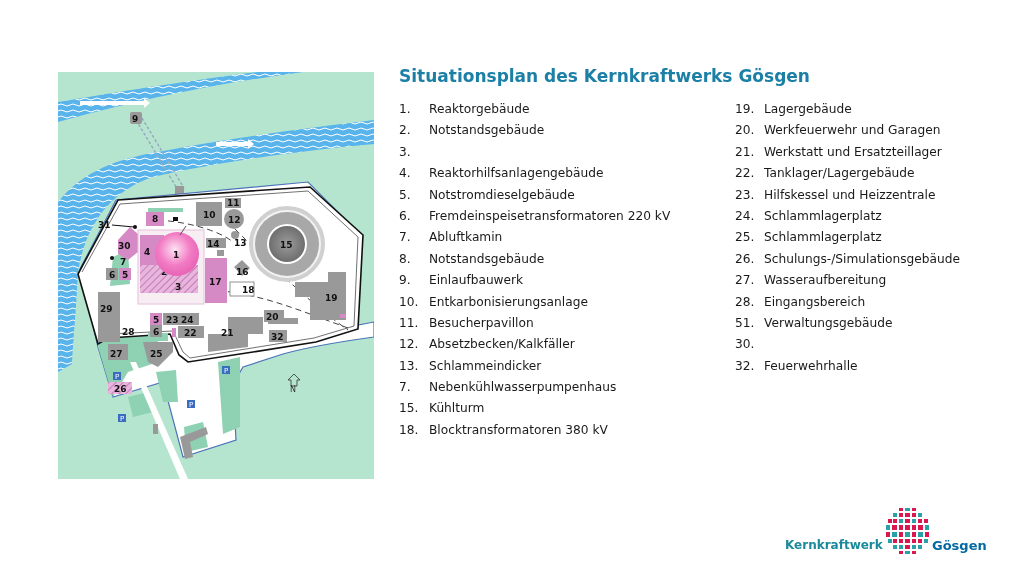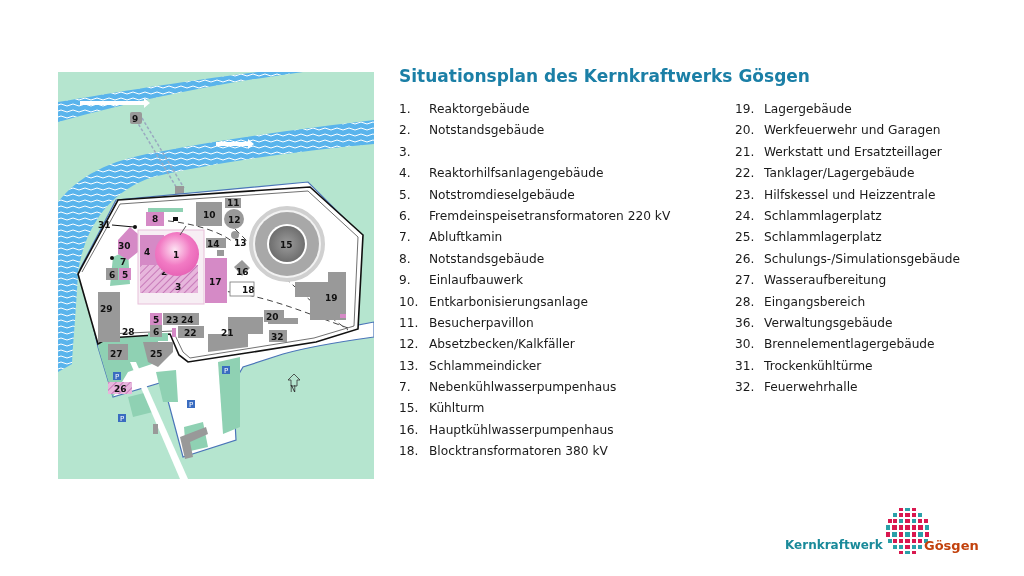--- a/index.html
+++ b/index.html
@@ -9,21 +9,21 @@
   .title { position:absolute; left:399px; top:66px; font-size:19.5px; font-weight:bold; color:#1b7fa6; letter-spacing:0; white-space:nowrap; font-family:"DejaVu Sans",sans-serif; font-size:17px; }
   .legend { position:absolute; top:99px; list-style:none; margin:0; padding:0; font-family:"DejaVu Sans",sans-serif; font-size:12.2px; color:#1a1a1a; }
   .legend li { height:21.4px; line-height:21.4px; white-space:nowrap; display:flex; }
   .legend .num { width:30px; display:inline-block; }
   .legend.col1 { left:399px; }
   .legend.col1 .num { width:30px; }
   .legend.col2 { left:709px;margin-left:26px; }
   .legend.col2 .num { width:29px; }
   .logo { position:absolute; left:785px; top:505px; width:210px; height:60px; }
   .logo .w1 { position:absolute; left:0; top:33px; font-size:12px; font-weight:bold; color:#1a8a9a; font-family:"DejaVu Sans",sans-serif; }
-  .logo .w2 { position:absolute; left:139px; top:33px; font-size:13px; font-weight:bold; color:#c2410c; font-family:"DejaVu Sans",sans-serif; }
+  .logo .w2 { position:absolute; left:147px; top:33px; font-size:13px; font-weight:bold; color:#0369a1; font-family:"DejaVu Sans",sans-serif; }
   .logo .mark { position:absolute; left:98px; top:2px; width:50px; height:50px; }
   .lbl { font-family:"DejaVu Sans",sans-serif; font-size:9px; font-weight:bold; fill:#111; }
 </style>
 </head>
 <body>
 
 <div class="map">
   <svg width="316" height="407" viewBox="0 0 316 407" xmlns="http://www.w3.org/2000/svg">
     <defs>
       <pattern id="waves" width="12" height="6" patternUnits="userSpaceOnUse">
@@ -249,24 +249,20 @@
     </li>
   <li>
       <span class="num">7.</span>
       <span>Nebenkühlwasserpumpenhaus</span>
     </li>
   <li>
       <span class="num">15.</span>
       <span>Kühlturm</span>
     </li>
   <li>
-      <span class="num">16.</span>
-      <span>Hauptkühlwasserpumpenhaus</span>
-    </li>
-  <li>
       <span class="num">18.</span>
       <span>Blocktransformatoren 380 kV</span>
     </li>
 </ul>
 
 <ul class="legend col2">
   <li>
       <span class="num">19.</span>
       <span>Lagergebäude</span>
     </li>
@@ -300,30 +296,25 @@
     </li>
   <li>
       <span class="num">27.</span>
       <span>Wasseraufbereitung</span>
     </li>
   <li>
       <span class="num">28.</span>
       <span>Eingangsbereich</span>
     </li>
   <li>
-      <span class="num">36.</span>
+      <span class="num">51.</span>
       <span>Verwaltungsgebäude</span>
     </li>
   <li>
       <span class="num">30.</span>
-      <span>Brennelementlagergebäude</span>
-    </li>
-  <li>
-      <span class="num">31.</span>
-      <span>Trockenkühltürme</span>
     </li>
   <li>
       <span class="num">32.</span>
       <span>Feuerwehrhalle</span>
     </li>
 </ul>
 
 <div class="logo">
   <span class="w1">Kernkraftwerk</span>
   <svg class="mark" viewBox="0 0 50 50">

